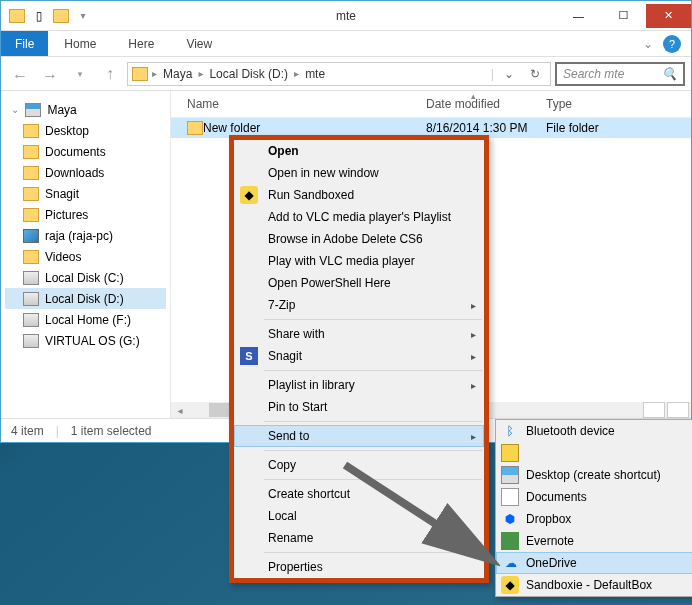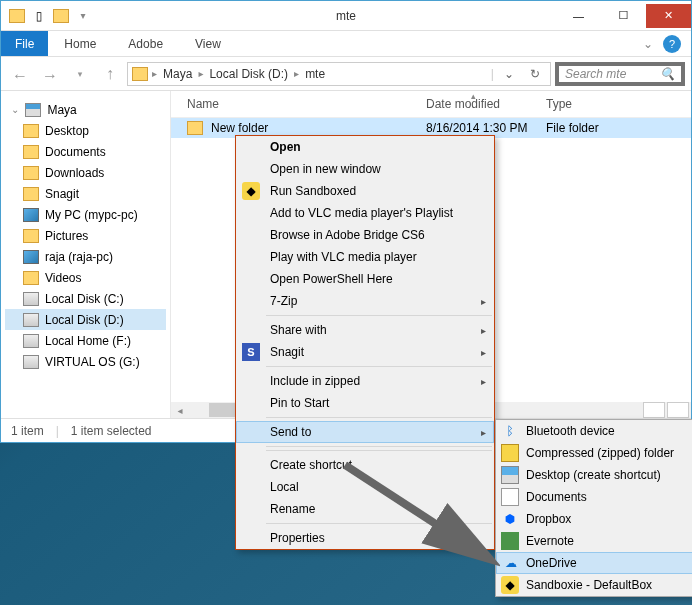--- a/index.html
+++ b/index.html
@@ -22,54 +22,54 @@
     .help-icon { width: 18px; height: 18px; border-radius: 50%; background: #2a8dd4; color: #fff; display: flex; align-items: center; justify-content: center; font-size: 11px; }
     
     .navbar { height: 34px; display: flex; align-items: center; padding: 4px 6px; gap: 4px; border-bottom: 1px solid #e0e0e0; }
     .nav-btn { width: 26px; height: 26px; display: flex; align-items: center; justify-content: center; color: #999; cursor: pointer; }
     .nav-sep { color: #ccc; }
     .address { flex: 1; height: 24px; border: 1px solid #ccc; display: flex; align-items: center; padding: 0 4px; gap: 4px; font-size: 12px; }
     .address .folder-ico { width: 16px; height: 14px; background: #ffd66e; border: 1px solid #d4a038; }
     .crumb { color: #333; padding: 0 2px; cursor: pointer; }
     .crumb-sep { color: #888; font-size: 10px; }
     .refresh { padding: 0 6px; color: #666; cursor: pointer; }
-    .search { width: 130px; height: 24px; border: 4px solid #737373; display: flex; align-items: center; padding: 0 6px; font-size: 12px; color: #888; font-style: italic; }
+    .search { width: 130px; height: 24px; border: 2px solid #737373; display: flex; align-items: center; padding: 0 6px; font-size: 12px; color: #888; font-style: italic; }
     
     .content { flex: 1; display: flex; overflow: hidden; }
     .tree { width: 170px; border-right: 1px solid #e8e8e8; padding: 8px 4px; font-size: 12px; overflow: hidden; }
     .tree-item { display: flex; align-items: center; gap: 6px; padding: 2px 4px 2px 18px; white-space: nowrap; cursor: pointer; height: 21px; }
     .tree-item.root { padding-left: 6px; font-weight: normal; }
     .tree-item.selected { background: #d0e7f8; }
     .ti-icon { width: 16px; height: 14px; flex-shrink: 0; }
     .ico-monitor { background: linear-gradient(180deg, #4a9fd8 40%, #ddd 40%); border: 1px solid #888; }
     .ico-folder { background: #ffd66e; border: 1px solid #d4a038; }
     .ico-drive { background: linear-gradient(180deg, #eee 0%, #ccc 100%); border: 1px solid #888; }
     .ico-network { background: linear-gradient(135deg, #5ab0e8 0%, #2a7ab0 100%); border: 1px solid #666; }
     
     .list-area { flex: 1; font-size: 12px; display: flex; flex-direction: column; }
     .col-headers { display: flex; border-bottom: 1px solid #eee; padding: 6px 0; color: #555; }
     .col-name { width: 255px; padding-left: 16px; }
     .col-date { width: 120px; }
     .col-type { flex: 1; }
     .file-row { display: flex; align-items: center; padding: 3px 0; }
     .file-row.selected { background: #cce8ff; }
-    .file-row .col-name { display: flex; align-items: center; gap: 8px; }
+    .file-row .col-name { display: flex; align-items: center; gap: 0; }
     .sort-arrow { position: absolute; left: 300px; top: 0; font-size: 9px; color: #888; }
     
     .list-body { flex: 1; position: relative; }
     .hscroll { position: absolute; bottom: 0; left: 0; right: 0; height: 16px; background: #f0f0f0; display: flex; align-items: center; }
     .hscroll-thumb { width: 200px; height: 14px; background: #cdcdcd; margin-left: 20px; }
     .hscroll-arr { width: 18px; text-align: center; color: #888; font-size: 10px; }
     .view-btns { position: absolute; right: 2px; bottom: 0; display: flex; gap: 2px; }
     .view-btn { width: 22px; height: 16px; border: 1px solid #ccc; background: #fff; }
     
     .statusbar { height: 24px; border-top: 1px solid #e0e0e0; display: flex; align-items: center; padding: 0 10px; font-size: 12px; color: #555; gap: 12px; }
     .status-sep { color: #ccc; }
     
-    .context-menu { position: absolute; top: 135px; left: 235px; width: 260px; background: #f0f0f0; border: 1px solid #c2410c; box-shadow: 3px 3px 6px rgba(0,0,0,0.25); font-size: 12px; z-index: 10; }
+    .context-menu { position: absolute; top: 135px; left: 229px; width: 260px; background: #f0f0f0; border: 5px solid #c2410c; box-shadow: 3px 3px 6px rgba(0,0,0,0.25); font-size: 12px; z-index: 10; }
     .cm-item { display: flex; align-items: center; padding: 3px 8px 3px 34px; position: relative; cursor: pointer; height: 22px; }
     .cm-item.hover { background: #cce4f7; border: 1px solid #96c8ed; padding: 2px 7px 2px 33px; }
     .cm-item .cm-icon { position: absolute; left: 6px; width: 18px; height: 18px; display: flex; align-items: center; justify-content: center; }
     .cm-item .cm-arrow { margin-left: auto; font-size: 10px; color: #555; }
     .cm-sep { height: 1px; background: #d6d6d6; margin: 3px 2px 3px 30px; }
     .ico-sandbox { background: #f7d548; border-radius: 3px; }
     .ico-snagit { background: #3658b8; color: #fff; font-weight: bold; font-size: 11px; }
     
     .submenu { position: absolute; top: 419px; left: 495px; width: 200px; background: #f0f0f0; border: 1px solid #aaa; box-shadow: 3px 3px 6px rgba(0,0,0,0.25); font-size: 12px; z-index: 11; }
     .sm-item { display: flex; align-items: center; padding: 3px 8px 3px 30px; position: relative; cursor: pointer; height: 22px; }
@@ -106,21 +106,21 @@
     <div class="win-controls">
       <div class="win-btn">—</div>
       <div class="win-btn">☐</div>
       <div class="win-btn win-close">✕</div>
     </div>
   </div>
 
   <div class="ribbon">
     <div class="file-tab">File</div>
     <div class="ribbon-tab">Home</div>
-    <div class="ribbon-tab">Adobe</div>
+    <div class="ribbon-tab">Here</div>
     <div class="ribbon-tab">View</div>
     <div class="ribbon-right">
       <span style="color:#888;">⌄</span>
       <span class="help-icon">?</span>
     </div>
   </div>
 
   <div class="navbar">
     <div class="nav-btn">←</div>
     <div class="nav-btn">→</div>
@@ -163,24 +163,20 @@
           </div>
           <div class="tree-item">
             <span class="ti-icon ico-folder"></span>
             <span>Downloads</span>
           </div>
           <div class="tree-item">
             <span class="ti-icon ico-folder"></span>
             <span>Snagit</span>
           </div>
           <div class="tree-item">
-            <span class="ti-icon ico-network"></span>
-            <span>My PC (mypc-pc)</span>
-          </div>
-          <div class="tree-item">
             <span class="ti-icon ico-folder"></span>
             <span>Pictures</span>
           </div>
           <div class="tree-item">
             <span class="ti-icon ico-network"></span>
             <span>raja (raja-pc)</span>
           </div>
           <div class="tree-item">
             <span class="ti-icon ico-folder"></span>
             <span>Videos</span>
@@ -228,42 +224,42 @@
           <div class="view-btns">
             <div class="view-btn"></div>
             <div class="view-btn"></div>
           </div>
         </div>
       </div>
     </div>
   </div>
 
   <div class="statusbar">
-    <span>1 item</span>
+    <span>4 item</span>
     <span class="status-sep">|</span>
     <span>1 item selected</span>
   </div>
 </div>
 
 <div class="context-menu" id="cm">
     <div class="cm-item">
       <span style="font-weight:bold;">Open</span>
     </div>
     <div class="cm-item">
       <span style="">Open in new window</span>
     </div>
     <div class="cm-item">
       <span class="cm-icon ico-sandbox">◆</span>
       <span style="">Run Sandboxed</span>
     </div>
     <div class="cm-item">
       <span style="">Add to VLC media player's Playlist</span>
     </div>
     <div class="cm-item">
-      <span style="">Browse in Adobe Bridge CS6</span>
+      <span style="">Browse in Adobe Delete CS6</span>
     </div>
     <div class="cm-item">
       <span style="">Play with VLC media player</span>
     </div>
     <div class="cm-item">
       <span style="">Open PowerShell Here</span>
     </div>
     <div class="cm-item">
       <span style="">7-Zip</span>
       <span class="cm-arrow">▸</span>
@@ -273,32 +269,35 @@
       <span style="">Share with</span>
       <span class="cm-arrow">▸</span>
     </div>
     <div class="cm-item">
       <span class="cm-icon ico-snagit">S</span>
       <span style="">Snagit</span>
       <span class="cm-arrow">▸</span>
     </div>
     <div class="cm-sep"></div>
     <div class="cm-item">
-      <span style="">Include in zipped</span>
+      <span style="">Playlist in library</span>
       <span class="cm-arrow">▸</span>
     </div>
     <div class="cm-item">
       <span style="">Pin to Start</span>
     </div>
     <div class="cm-sep"></div>
     <div class="cm-item hover">
       <span style="">Send to</span>
       <span class="cm-arrow">▸</span>
     </div>
     <div class="cm-sep"></div>
+    <div class="cm-item">
+      <span style="">Copy</span>
+    </div>
     <div class="cm-sep"></div>
     <div class="cm-item">
       <span style="">Create shortcut</span>
     </div>
     <div class="cm-item">
       <span style="">Local</span>
     </div>
     <div class="cm-item">
       <span style="">Rename</span>
     </div>
@@ -307,21 +306,20 @@
       <span style="">Properties</span>
     </div>
   </div>
 <div class="submenu" id="sm">
     <div class="sm-item">
       <span class="sm-icon ico-bt">ᛒ</span>
       <span>Bluetooth device</span>
     </div>
     <div class="sm-item">
       <span class="sm-icon ico-zip"></span>
-      <span>Compressed (zipped) folder</span>
     </div>
     <div class="sm-item">
       <span class="sm-icon ico-desktop"></span>
       <span>Desktop (create shortcut)</span>
     </div>
     <div class="sm-item">
       <span class="sm-icon ico-docs"></span>
       <span>Documents</span>
     </div>
     <div class="sm-item">

